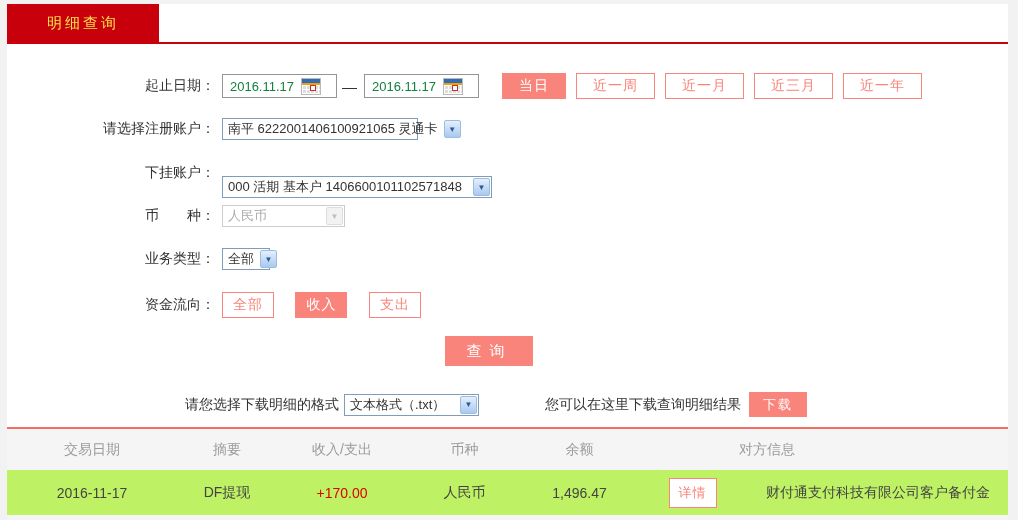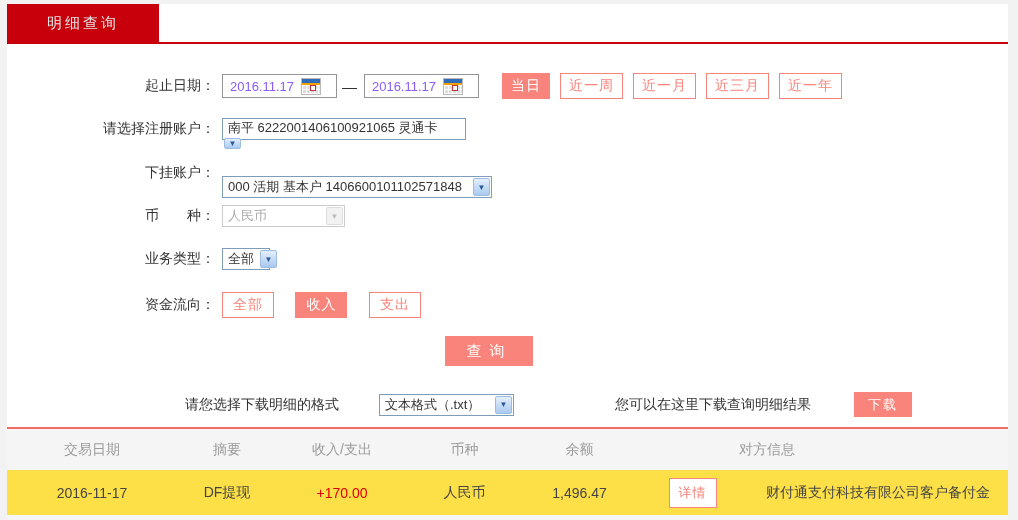--- a/index.html
+++ b/index.html
@@ -1,74 +1,74 @@
 <!DOCTYPE html>
 <html><head>
 <meta charset="utf-8">
 <style>
   html,body{margin:0;padding:0;width:1018px;height:520px;overflow:hidden;
     font-family:"Liberation Sans","DejaVu Sans",sans-serif;background:#f2f2f2;}
   .frame{position:relative;width:1018px;height:520px;background:#f2f2f2;}
   .content{position:absolute;left:7px;top:4px;width:1001px;height:516px;background:#ffffff;}
   
   .tabbar{border-bottom:2px solid #c7000b;height:38px;}
-  .tab{width:152px;height:38px;background:#c7000b;color:#e5e5e5;display:flex;align-items:center;
+  .tab{width:152px;height:38px;background:#c7000b;color:#fde047;display:flex;align-items:center;
     justify-content:center;font-size:15px;letter-spacing:3px;cursor:pointer;}
   
   .form{padding-top:29px;}
   .form-row{display:flex;align-items:center;}
   .form-label{width:208px;text-align:right;font-size:14px;color:#333;flex:none;}
   .ctrl{margin-left:7px;}
   
   .date-box{display:inline-flex;align-items:center;height:22px;width:113px;border:1px solid #949494;
     background:#fff;margin-left:7px;}
-  .date-box input{border:0;outline:0;width:78px;font-size:13px;color:#8b5cf6;text-align:center;
+  .date-box input{border:0;outline:0;width:78px;font-size:13px;color:#15803d;text-align:center;
     font-family:"Liberation Sans","DejaVu Sans",sans-serif;padding:0;}
   .cal{position:relative;width:20px;height:17px;display:inline-flex;flex-direction:column;
     border:1px solid #b9b9b9;box-sizing:border-box;cursor:pointer;flex:none;}
   .cal-top{height:4px;background:#2f6cb8;}
   .cal-stripe{height:2px;background:#f0a000;}
   .cal-body{flex:1;background-color:#dedede;
     background-image:linear-gradient(#ffffff 1px,transparent 1px),linear-gradient(90deg,#ffffff 1px,transparent 1px);
     background-size:4px 4px;}
   .cal-dot{position:absolute;right:4px;bottom:3px;width:4px;height:4px;border:1px solid #c03030;background:#fff;}
   .dash{font-size:15px;color:#333;margin-left:5px;}
   
-  .pill{display:inline-flex;align-items:center;justify-content:center;height:26px;padding:0 8px;
+  .pill{display:inline-flex;align-items:center;justify-content:center;height:26px;padding:0 16px;
     margin-left:10px;border:1px solid #f9847b;background:#fff;color:#f9847b;font-size:14px;
     letter-spacing:1px;cursor:pointer;box-sizing:border-box;}
   .pill.filled{background:#f9847b;color:#fff;}
   .pill.first{margin-left:23px;}
   .flow-pill{margin-left:0;margin-right:17px;padding:0 10px;}
   
   .xp-select{display:inline-flex;align-items:stretch;height:22px;border:1px solid #7f9db9;
     background:#fff;box-sizing:border-box;cursor:pointer;}
   .xp-text{display:flex;align-items:center;padding:0 5px;font-size:13px;color:#333;white-space:nowrap;flex:1;}
   .xp-arrow{width:17px;margin:1px;border-radius:2px;background:linear-gradient(#e4effc,#a9c9ef);
     border:1px solid #9ebcdf;display:flex;align-items:center;justify-content:center;
     color:#2b5797;font-size:8px;box-sizing:border-box;flex:none;}
   .xp-select.disabled{border-color:#cccccc;cursor:default;}
   .xp-select.disabled .xp-text{color:#ababab;}
   .xp-select.disabled .xp-arrow{background:#f2f2f2;border-color:#dddddd;color:#bdbdbd;}
   
   .query-row{display:flex;justify-content:center;margin-top:18px;}
   .btn-query{width:88px;height:30px;background:#f9847b;color:#fff;border:0;font-size:15px;
     letter-spacing:8px;padding-left:8px;cursor:pointer;margin-left:-38px;
     font-family:"Liberation Sans","DejaVu Sans",sans-serif;}
-  .dl-row{display:flex;align-items:center;margin-top:26px;height:25px;gap:35px;}
+  .dl-row{display:flex;align-items:center;margin-top:26px;height:25px;}
   .dl-label{margin-left:178px;font-size:14px;color:#333;}
   .dl-hint{margin-left:66px;font-size:14px;color:#333;}
   .btn-download{width:58px;height:25px;background:#f9847b;color:#fff;border:0;font-size:13px;
     letter-spacing:2px;margin-left:8px;cursor:pointer;
     font-family:"Liberation Sans","DejaVu Sans",sans-serif;}
   
   .table{margin-top:10px;border-top:2px solid #f36e62;}
   .trow{display:flex;align-items:center;}
   .thead{background:#f5f5f5;height:41px;color:#9b9b9b;font-size:14px;}
-  .tbody-row{background:#fde047;height:45px;font-size:14px;color:#444;}
+  .tbody-row{background:#bef264;height:45px;font-size:14px;color:#444;}
   .tbody-row.alt{background:#f5f5f5;}
   .tc{text-align:center;flex:none;}
   .c1{width:170px;} .c2{width:100px;} .c3{width:130px;} .c4{width:115px;} .c5{width:115px;}
   .c6{width:260px;} .c7{flex:1;}
   .amount{color:#dd0000;}
   .btn-detail{display:inline-block;border:1px solid #f9847b;color:#f9847b;background:#fff;
     font-size:13px;padding:5px 9px;letter-spacing:1px;cursor:pointer;
     font-family:"Liberation Sans","DejaVu Sans",sans-serif;}
 </style>
 </head>
@@ -106,21 +106,21 @@
         </span>
         <button class="pill filled first">当日</button>
         <button class="pill">近一周</button>
         <button class="pill">近一月</button>
         <button class="pill">近三月</button>
         <button class="pill">近一年</button>
       </div>
 
       <div class="form-row" style="height:22px;margin-bottom:22px;">
         <span class="form-label">请选择注册账户：</span>
-        <span class="xp-select ctrl" style="width:244px;flex-direction:column;">
+        <span class="xp-select ctrl" style="width:196px;">
           <span class="xp-text">南平 6222001406100921065 灵通卡</span>
           <span class="xp-arrow">▼</span>
         </span>
       </div>
 
       <div class="form-row" style="height:22px;margin-bottom:21px;">
         <span class="form-label">下挂账户：</span>
         <span class="xp-select ctrl" style="width:270px;margin-top:28px;">
           <span class="xp-text">000 活期 基本户 1406600101102571848</span>
           <span class="xp-arrow">▼</span>

